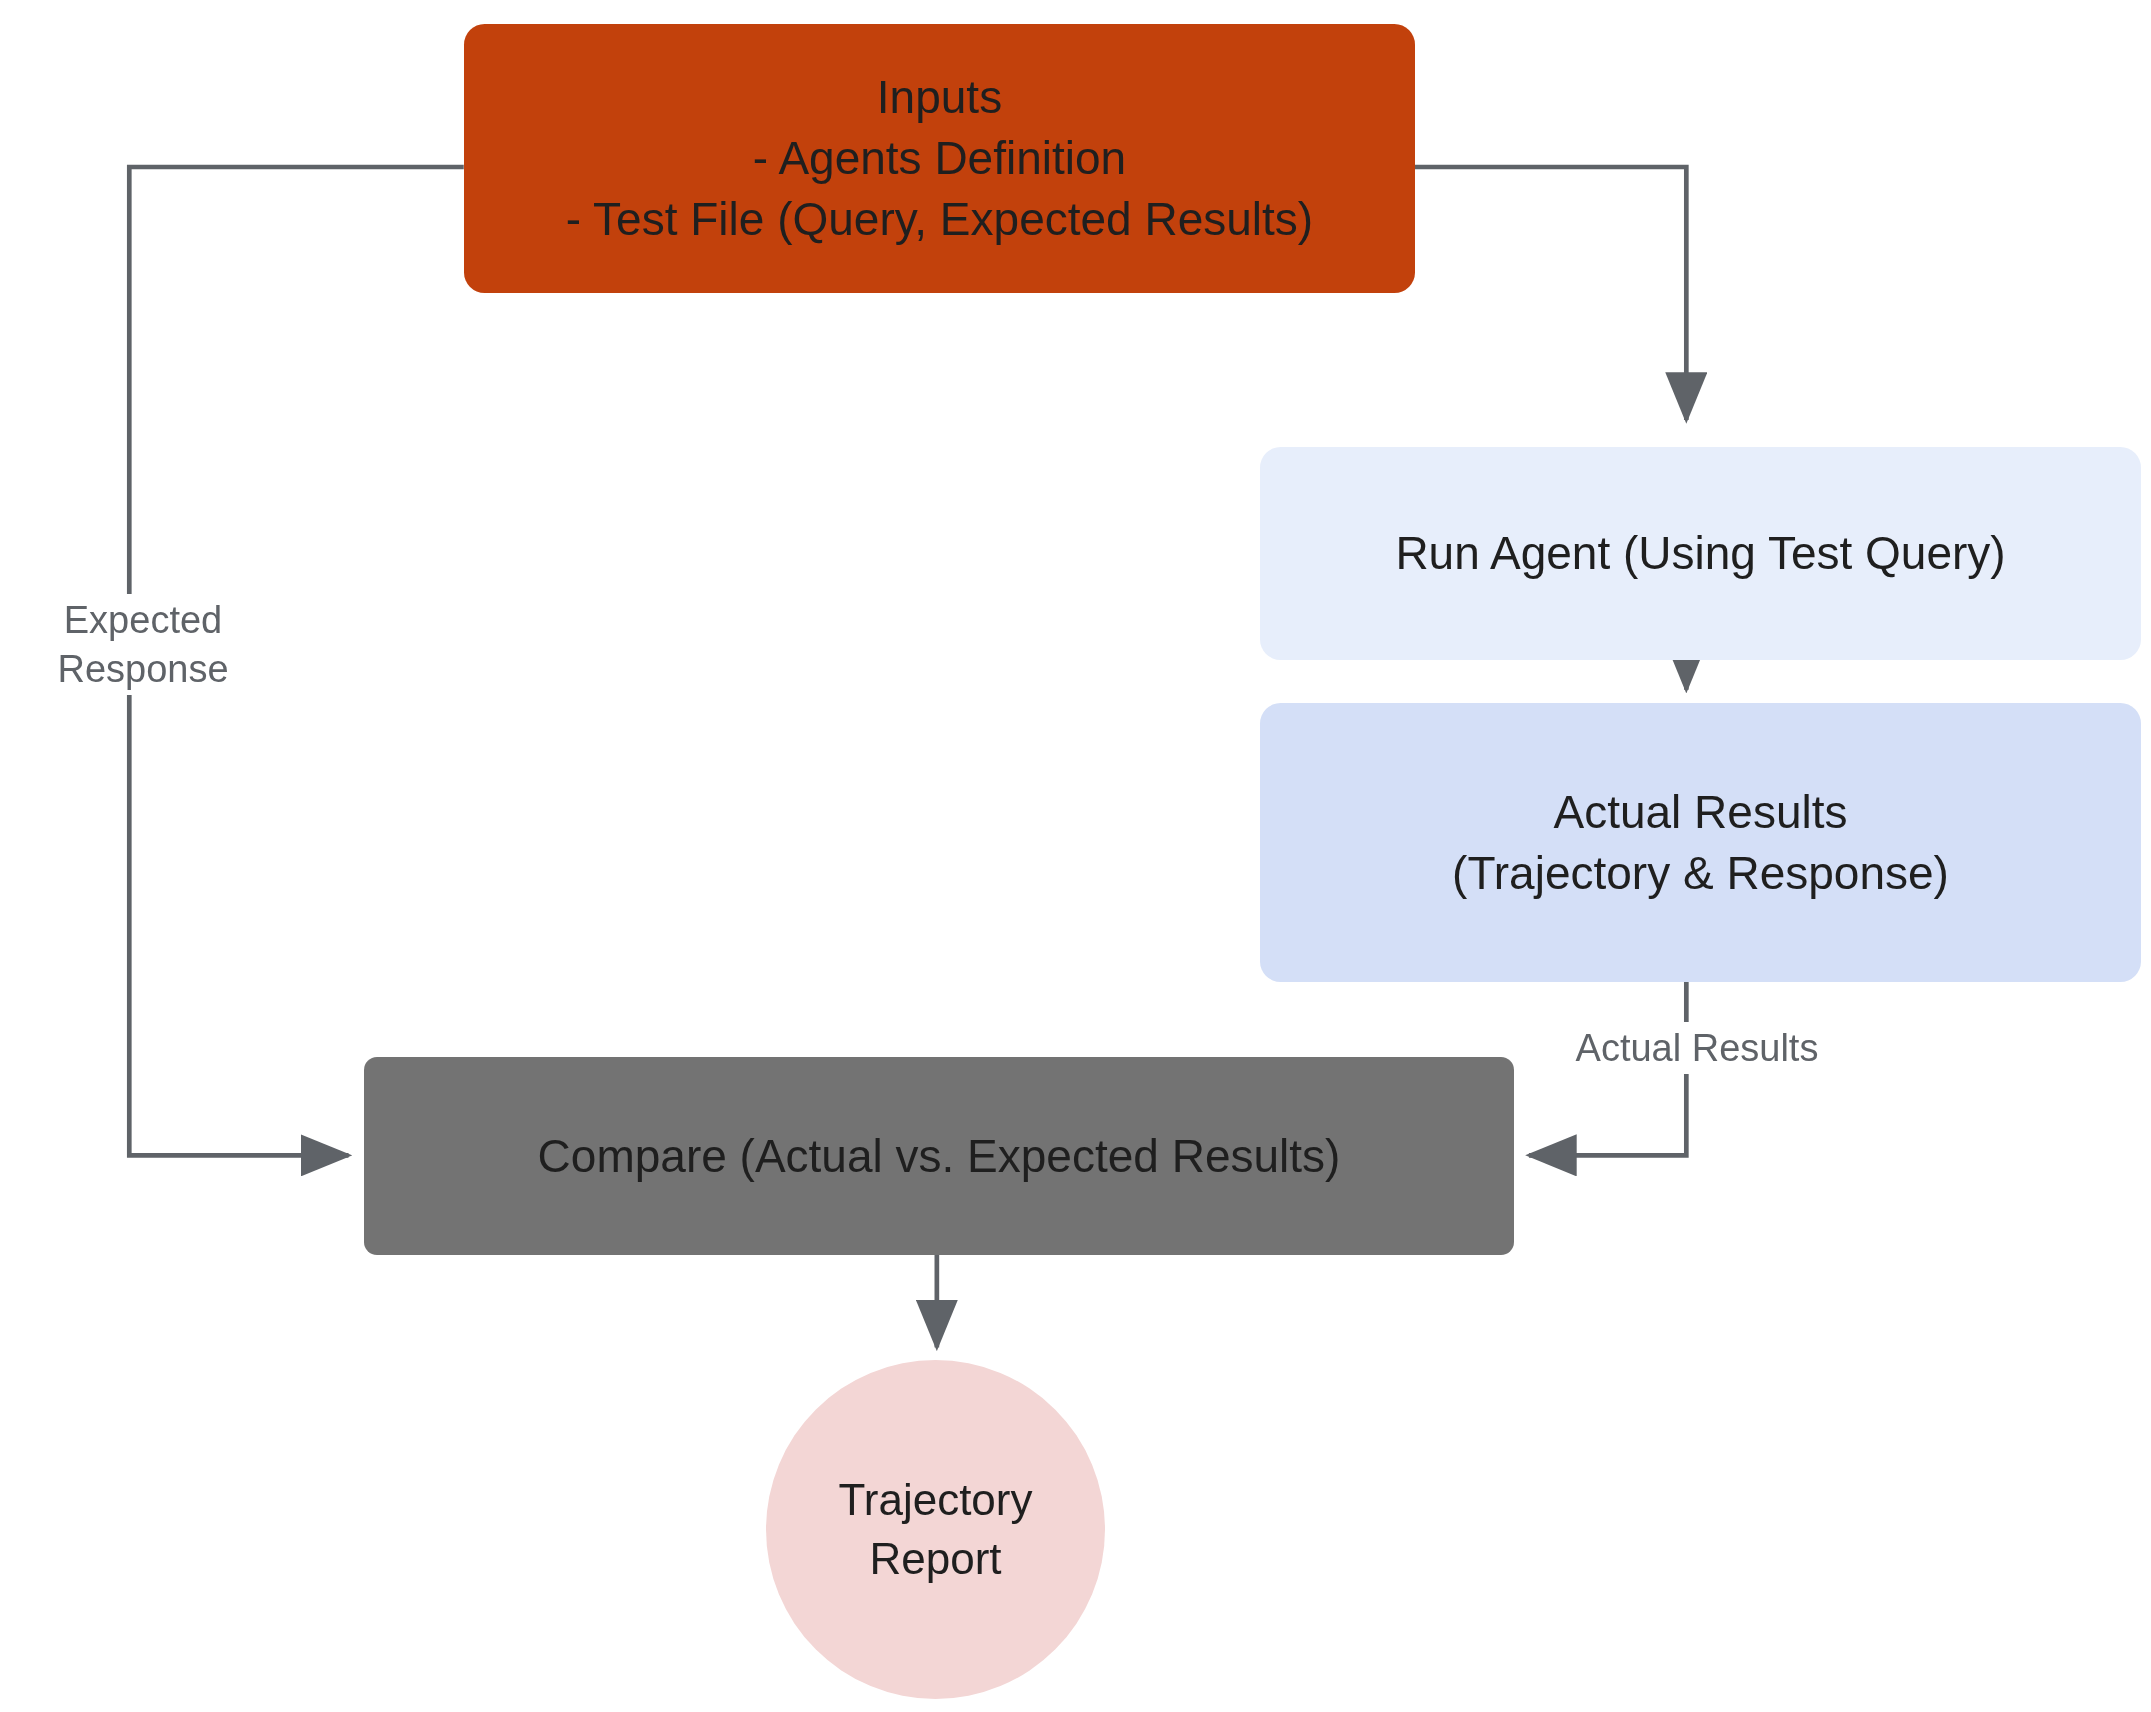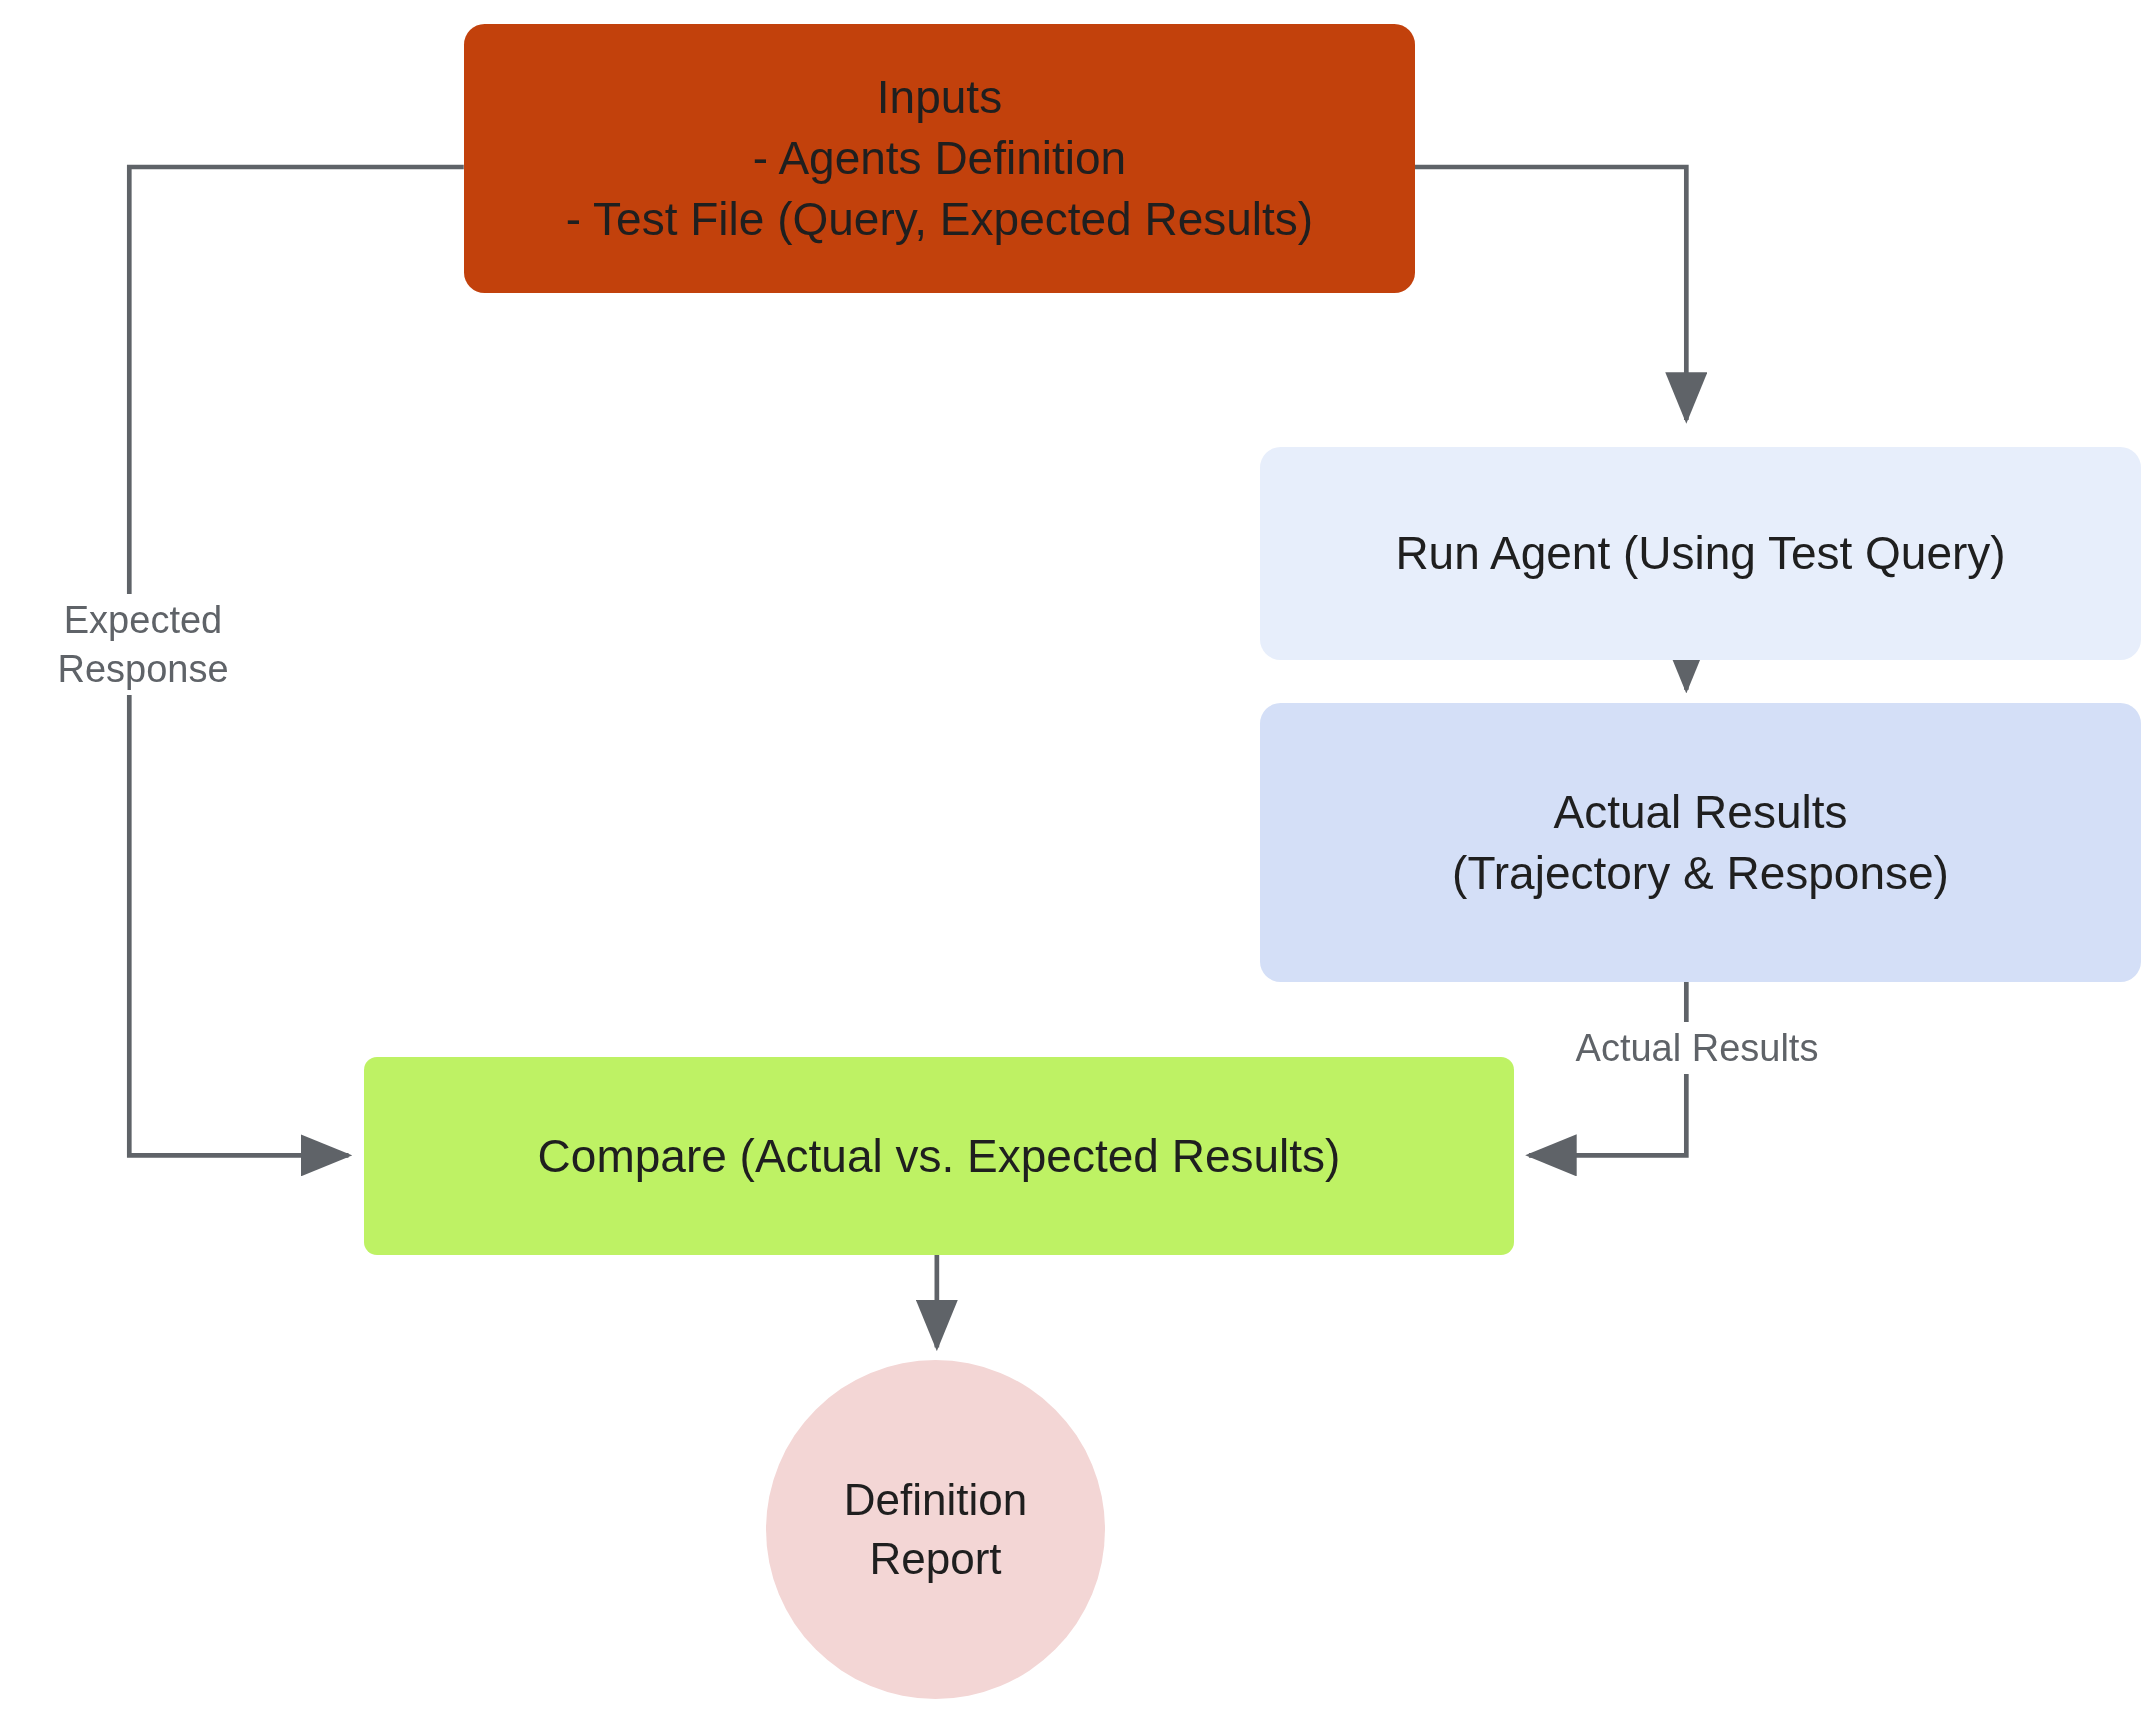--- a/index.html
+++ b/index.html
@@ -75,21 +75,21 @@
     border-radius: 20.6px;
     font-size: 46px;
   }
 
   
   #node-compare {
     left: 364px;
     top: 1057px;
     width: 1150px;
     height: 198px;
-    background: #bef264;
+    background: #737373;
     border-radius: 13px;
     font-size: 46px;
   }
 
   
   #node-evaluation-report {
     left: 766px;
     top: 1360px;
     width: 339px;
     height: 339px;
@@ -157,21 +157,21 @@
   <div class="node" id="node-actual-results">
     <span class="node-text">Actual Results
 (Trajectory &amp; Response)</span>
   </div>
 
   <div class="node" id="node-compare">
     <span class="node-text">Compare (Actual vs. Expected Results)</span>
   </div>
 
   <div class="node" id="node-evaluation-report">
-    <span class="node-text">Definition
+    <span class="node-text">Trajectory
 Report</span>
   </div>
 
   <div class="edge-label" id="edge-label-expected-results">Expected
 Response</div>
 
   <div class="edge-label" id="edge-label-actual-results">Actual Results</div>
 
 </div>
 

